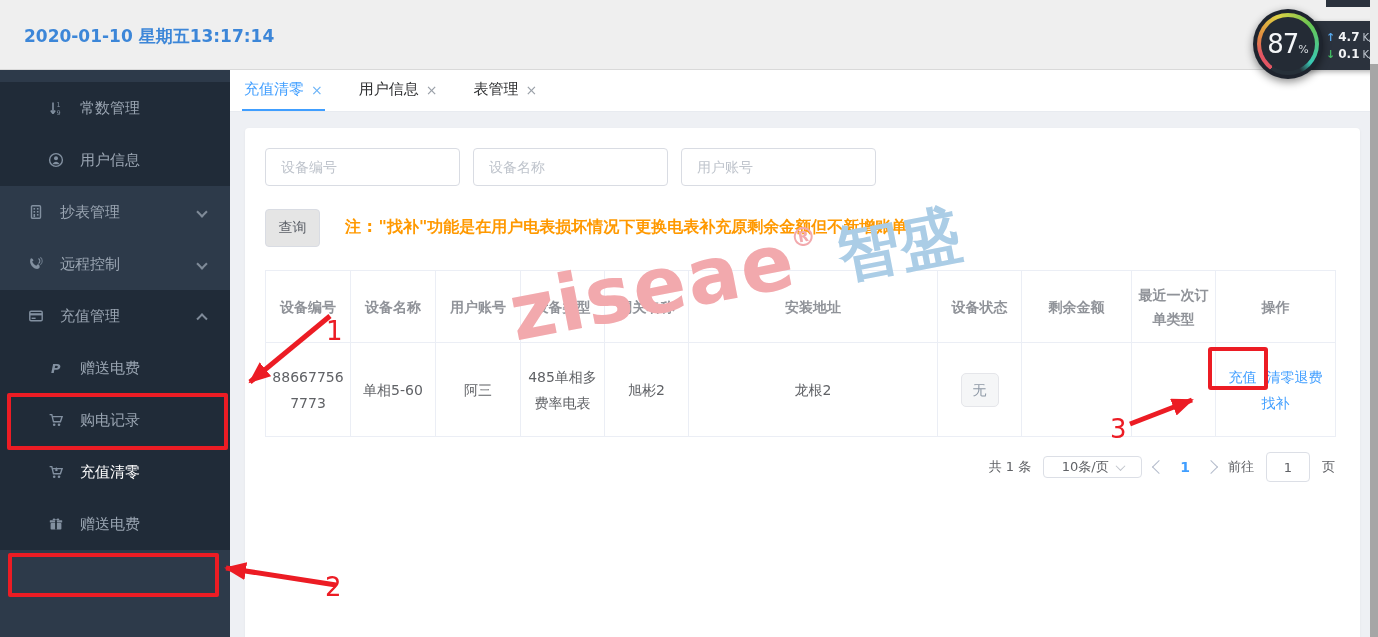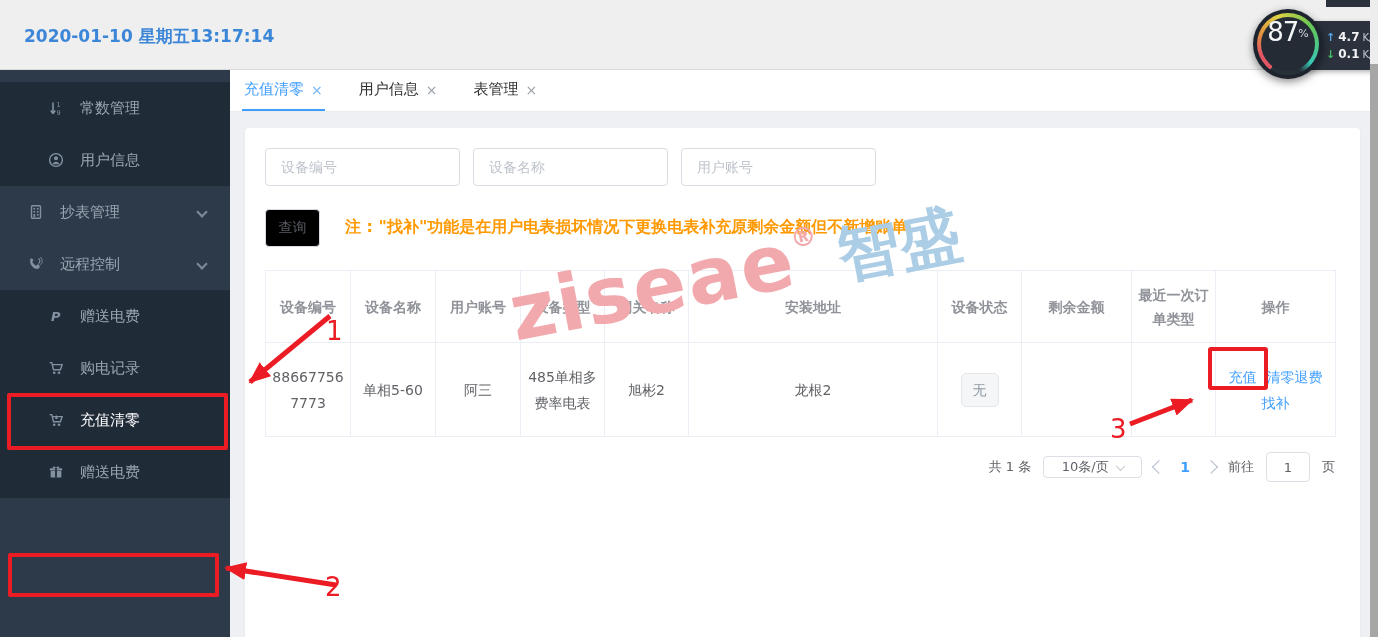--- a/index.html
+++ b/index.html
@@ -19,21 +19,21 @@
                  justify-content:center; gap:3px; padding-left:26px; box-shadow:0 2px 5px rgba(0,0,0,.3); }
   .speed-row { display:flex; align-items:baseline; gap:3px; font-size:12px; font-weight:bold; color:#f2f3f5; }
   .sp-up { color:#57a7ea; font-size:11px; } .sp-down { color:#43bb63; font-size:11px; }
   .sp-unit { color:#c2c9d2; font-size:10px; font-weight:normal; }
   .gauge { position:absolute; left:1253px; top:9px; width:70px; height:70px; border-radius:50%;
            background:#1e242e; z-index:61; box-shadow:0 3px 8px rgba(0,0,0,.45); }
   .gauge .ring { position:absolute; inset:4px; border-radius:50%;
     background:conic-gradient(from 215deg, #e25563 0deg 35deg, #e1913f 75deg, #ded144 125deg,
                #67c653 195deg, #38c8b5 275deg, #263039 300deg 360deg); }
   .gauge .inner { position:absolute; inset:4px; border-radius:50%; background:#242b35;
-                  display:flex; justify-content:center; }
+                  display:flex; align-items:center; justify-content:center; }
   .gauge .pct { color:#f4f6f8; font-size:26px; font-weight:normal; letter-spacing:-1px; }
   .gauge .pctu { color:#d6dade; font-size:11px; margin-top:10px; }
 
   
   .sidebar { position:absolute; left:0; top:70px; width:230px; height:567px; background:#2d3a4a;
              padding-top:12px; z-index:4; overflow:hidden; }
   .s-item { height:52px; display:flex; align-items:center; cursor:pointer; color:#9aa5b2; font-size:15px; }
   .s-item.dark { background:#202b38; }
   .s-item.parent { padding-left:26px; }
   .s-item.sub { padding-left:46px; }
@@ -59,21 +59,21 @@
   
   .content { position:absolute; left:230px; top:112px; width:1140px; height:525px; background:#eef0f4; z-index:2; }
   .card { position:absolute; left:15px; top:16px; width:1115px; bottom:0; background:#fff;
           border-radius:4px 4px 0 0; box-shadow:0 1px 3px rgba(0,0,0,.05); }
 
   .filters { position:absolute; left:20px; top:20px; display:flex; gap:13px; }
   .f-input { width:195px; height:38px; border:1px solid #d9dce3; border-radius:4px; padding:0 15px;
              font-size:14px; color:#606266; outline:none; font-family:inherit; }
   .f-input::placeholder { color:#bfc4cc; }
 
-  .query-btn { position:absolute; left:20px; top:81px; width:55px; height:38px; background:#000000;
+  .query-btn { position:absolute; left:20px; top:81px; width:55px; height:38px; background:#e5e5e5;
                border:1px solid #d9dce3; border-radius:4px; font-size:14px; color:#5a5e66;
                cursor:pointer; font-family:inherit; }
   .note { position:absolute; left:100px; top:89px; color:#ff9900; font-size:16px; font-weight:bold; white-space:nowrap; }
 
   table.grid { position:absolute; left:20px; top:142px; width:1070px; border-collapse:collapse; table-layout:fixed; }
   .grid th, .grid td { border:1px solid #ebeef5; text-align:center; font-size:14px;
                        word-break:break-all; padding:4px 6px; }
   .grid th { color:#909399; font-weight:bold; height:72px; line-height:24px; }
   .grid td { color:#606266; height:94px; line-height:26px; }
   .c0{width:85px}.c1{width:85px}.c2{width:85px}.c3{width:84px}.c4{width:84px}
@@ -164,20 +164,31 @@
   <div class="s-item parent">
     <span class="s-icon">
       <svg viewBox="0 0 16 16">
           <path d="M3.2 2.2c1.8.2 2.3 2.2 2.3 2.2L4.2 5.6c.6 1.8 2.3 3.5 4.1 4.1l1.2-1.3s2-.5 2.2 2.3c0 0 .1 2.2-2.6 2.2-2.7 0-7-3.5-7-7.5 0-2.7 1.1-3.2 1.1-3.2z" fill="currentColor"></path>
           <path d="M10.5 2.5c1.8 1.2 1.8 3.8 0 5" fill="none" stroke="currentColor" stroke-width="1.1"></path>
           <path d="M12.3 1.2c2.6 1.8 2.6 5.8 0 7.6" fill="none" stroke="currentColor" stroke-width="1.1" opacity="0.7"></path>
         </svg>
     </span>
     <span class="s-label">远程控制</span>
     <span class="chev down"></span>
+  </div>
+  <div class="s-item parent dark">
+    <span class="s-icon">
+      <svg viewBox="0 0 16 16">
+          <rect x="1.8" y="3.2" width="12.4" height="9.6" rx="1.2" fill="none" stroke="currentColor" stroke-width="1.4"></rect>
+          <rect x="1.8" y="5.2" width="12.4" height="2.2" fill="currentColor"></rect>
+          <rect x="3.6" y="9.6" width="4" height="1.4" fill="currentColor"></rect>
+        </svg>
+    </span>
+    <span class="s-label">充值管理</span>
+    <span class="chev up"></span>
   </div>
   <div class="s-item sub dark">
     <span class="s-icon">
       <svg viewBox="0 0 16 16">
           <text x="3" y="13" font-size="13" font-weight="bold" font-style="italic" fill="currentColor">P</text>
         </svg>
     </span>
     <span class="s-label">赠送电费</span>
   </div>
   <div class="s-item sub dark">

